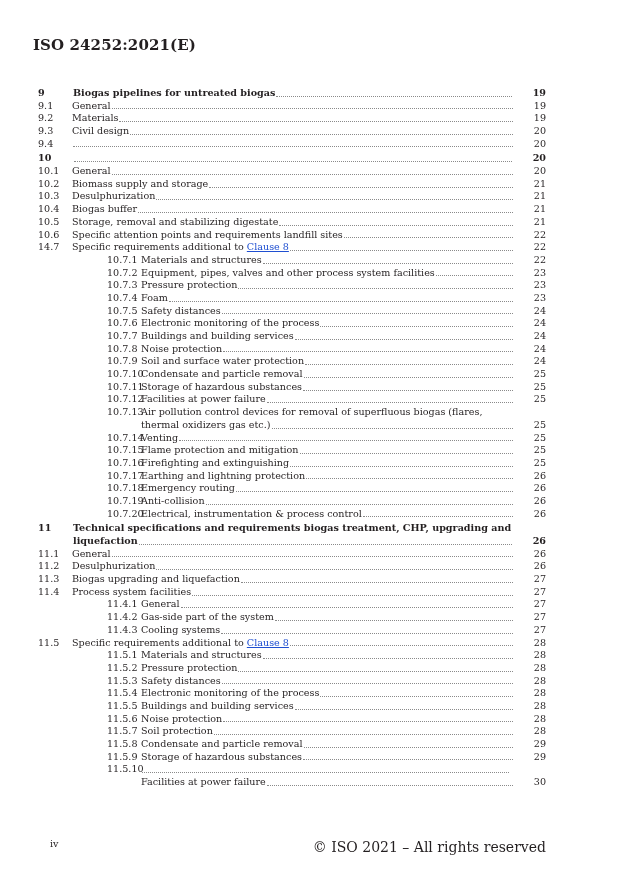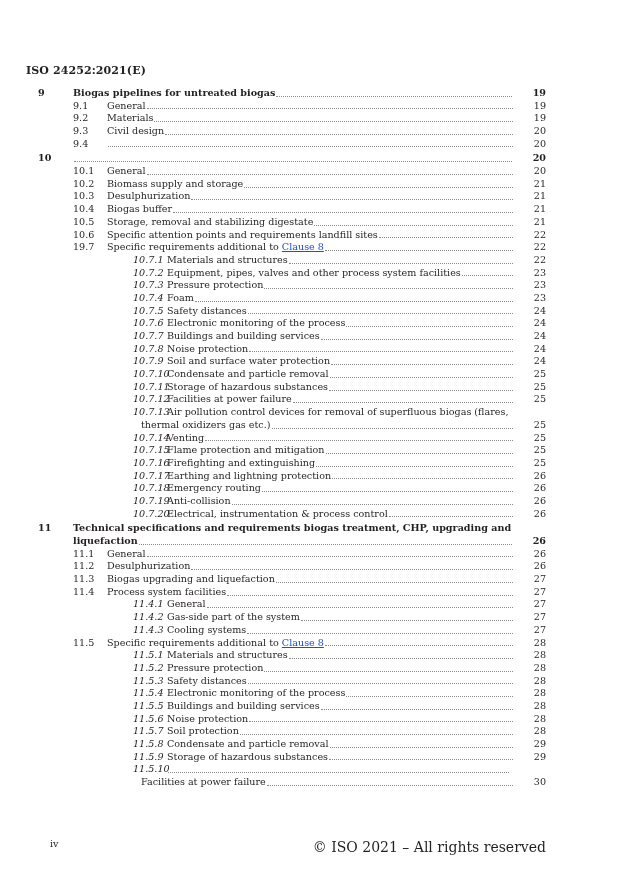--- a/index.html
+++ b/index.html
@@ -2,34 +2,34 @@
 <html><head>
 <meta charset="utf-8">
 <style>
   html, body { margin: 0; padding: 0; background: #ffffff; }
   body {
     width: 620px; height: 876px; position: relative; overflow: hidden;
     font-family: "DejaVu Serif", "Liberation Serif", serif;
     color: #231f20;
   }
   .page-header {
-    position: absolute; left: 26px; top: 36px;
-    font-size: 11px; font-weight: bold; letter-spacing: 0.1px; margin-top: 28px;
+    position: absolute; left: 33px; top: 36px;
+    font-size: 15px; font-weight: bold; letter-spacing: 0.1px;
   }
   .toc {
     position: absolute; left: 38px; top: 87px; width: 508px;
     font-size: 9.6px; line-height: 12.7px;
   }
   .row { position: relative; display: flex; align-items: flex-end; height: 12.7px; }
   .row.l1 { font-weight: bold; margin-top: 2px; }
   .row.l1.first { margin-top: 0; }
   .num { flex: 0 0 auto; white-space: nowrap; }
   .l1 .num { width: 35px; }
-  .l2 .num { width: 34px; margin-left: 35px; }
-  .l3 .num { width: 34px; margin-left: 95px; font-style: italic; }
+  .l2 .num { width: 34px; }
+  .l3 .num { width: 34px; margin-left: 69px; }
   .title { flex: 0 1 auto; white-space: nowrap; }
   .leader {
     flex: 1 1 auto; border-bottom: 1px dotted #8a8a8a; margin: 0 1px 3px 1px; height: 0;
   }
   .page { flex: 0 0 auto; white-space: nowrap; text-align: center; margin-left: 20px; }
   .link { color: #1f4fd1; text-decoration: underline; }
   .footer-left {
     position: absolute; left: 50px; top: 838px; font-size: 9.6px;
   }
   .footer-right {
@@ -106,21 +106,21 @@
       <span class="leader"></span>
       <span class="page">21</span>
     </div>
     <div class="row l2">
       <span class="num">10.6</span>
       <span class="title">Specific attention points and requirements landfill sites</span>
       <span class="leader"></span>
       <span class="page">22</span>
     </div>
     <div class="row l2">
-      <span class="num">19.7</span>
+      <span class="num">14.7</span>
       <span class="title">Specific requirements additional to <span class="link">Clause 8</span></span>
       <span class="leader"></span>
       <span class="page">22</span>
     </div>
     <div class="row l3">
       <span class="num">10.7.1</span>
       <span class="title">Materials and structures</span>
       <span class="leader"></span>
       <span class="page">22</span>
     </div>

